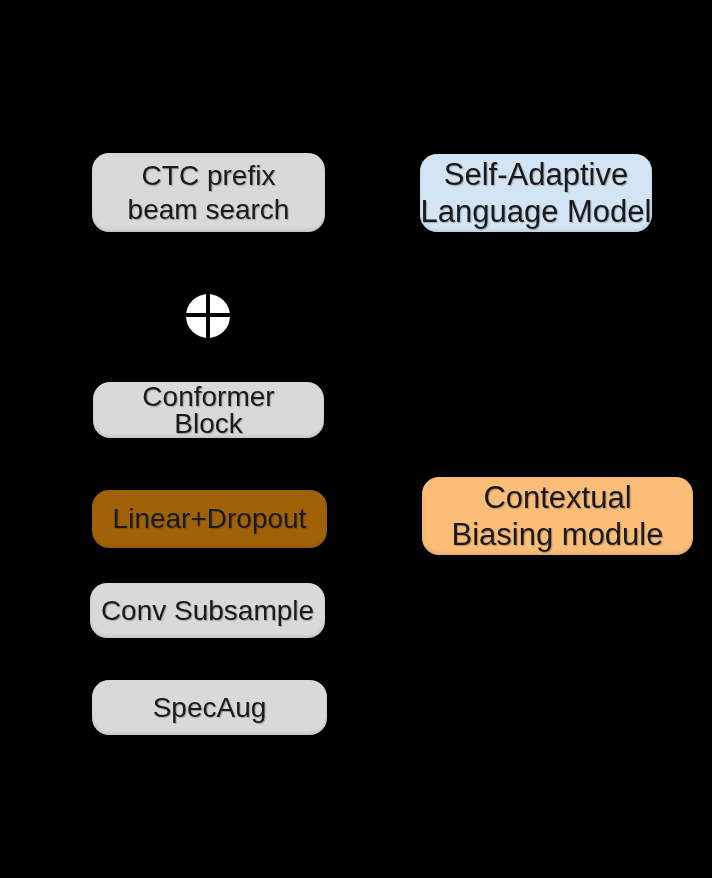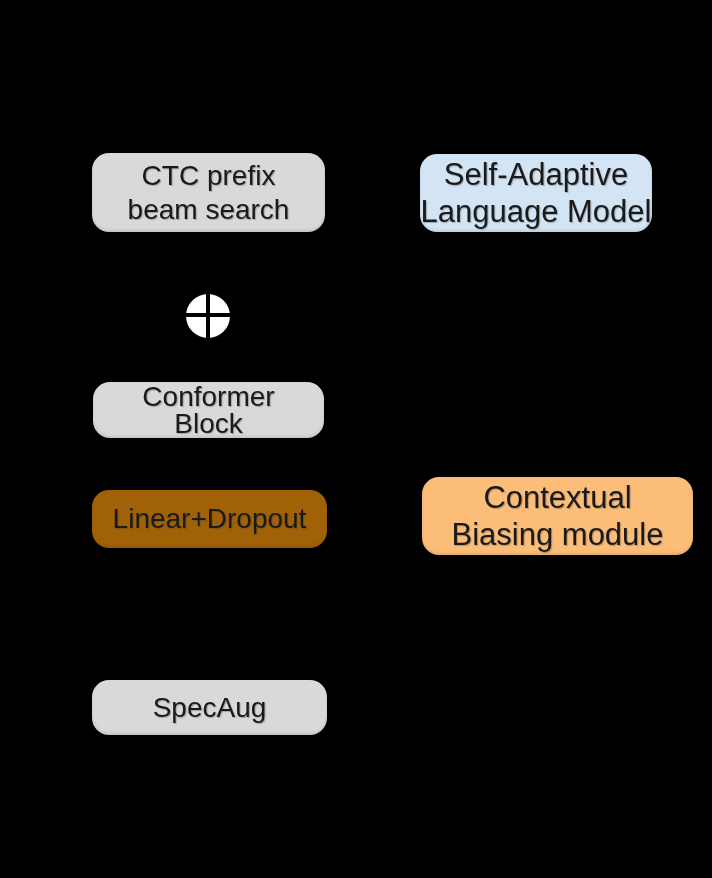--- a/index.html
+++ b/index.html
@@ -95,20 +95,23 @@
 
   <div class="node node-conformer" style="background: rgb(217, 217, 217);">
     <span class="label">Conformer
 Block</span>
   </div>
 
   <div class="node node-linear" style="background: #a16207;">
     <span class="label">Linear+Dropout</span>
   </div>
 
+  <div class="node node-conv" style="background: rgb(217, 217, 217);">
+    <span class="label">Conv Subsample</span>
+  </div>
 
   <div class="node node-specaug" style="background: rgb(217, 217, 217);">
     <span class="label">SpecAug</span>
   </div>
 
   <div class="node node-cbm" style="background: rgb(252, 189, 121);">
     <span class="label">Contextual
 Biasing module</span>
   </div>
 

